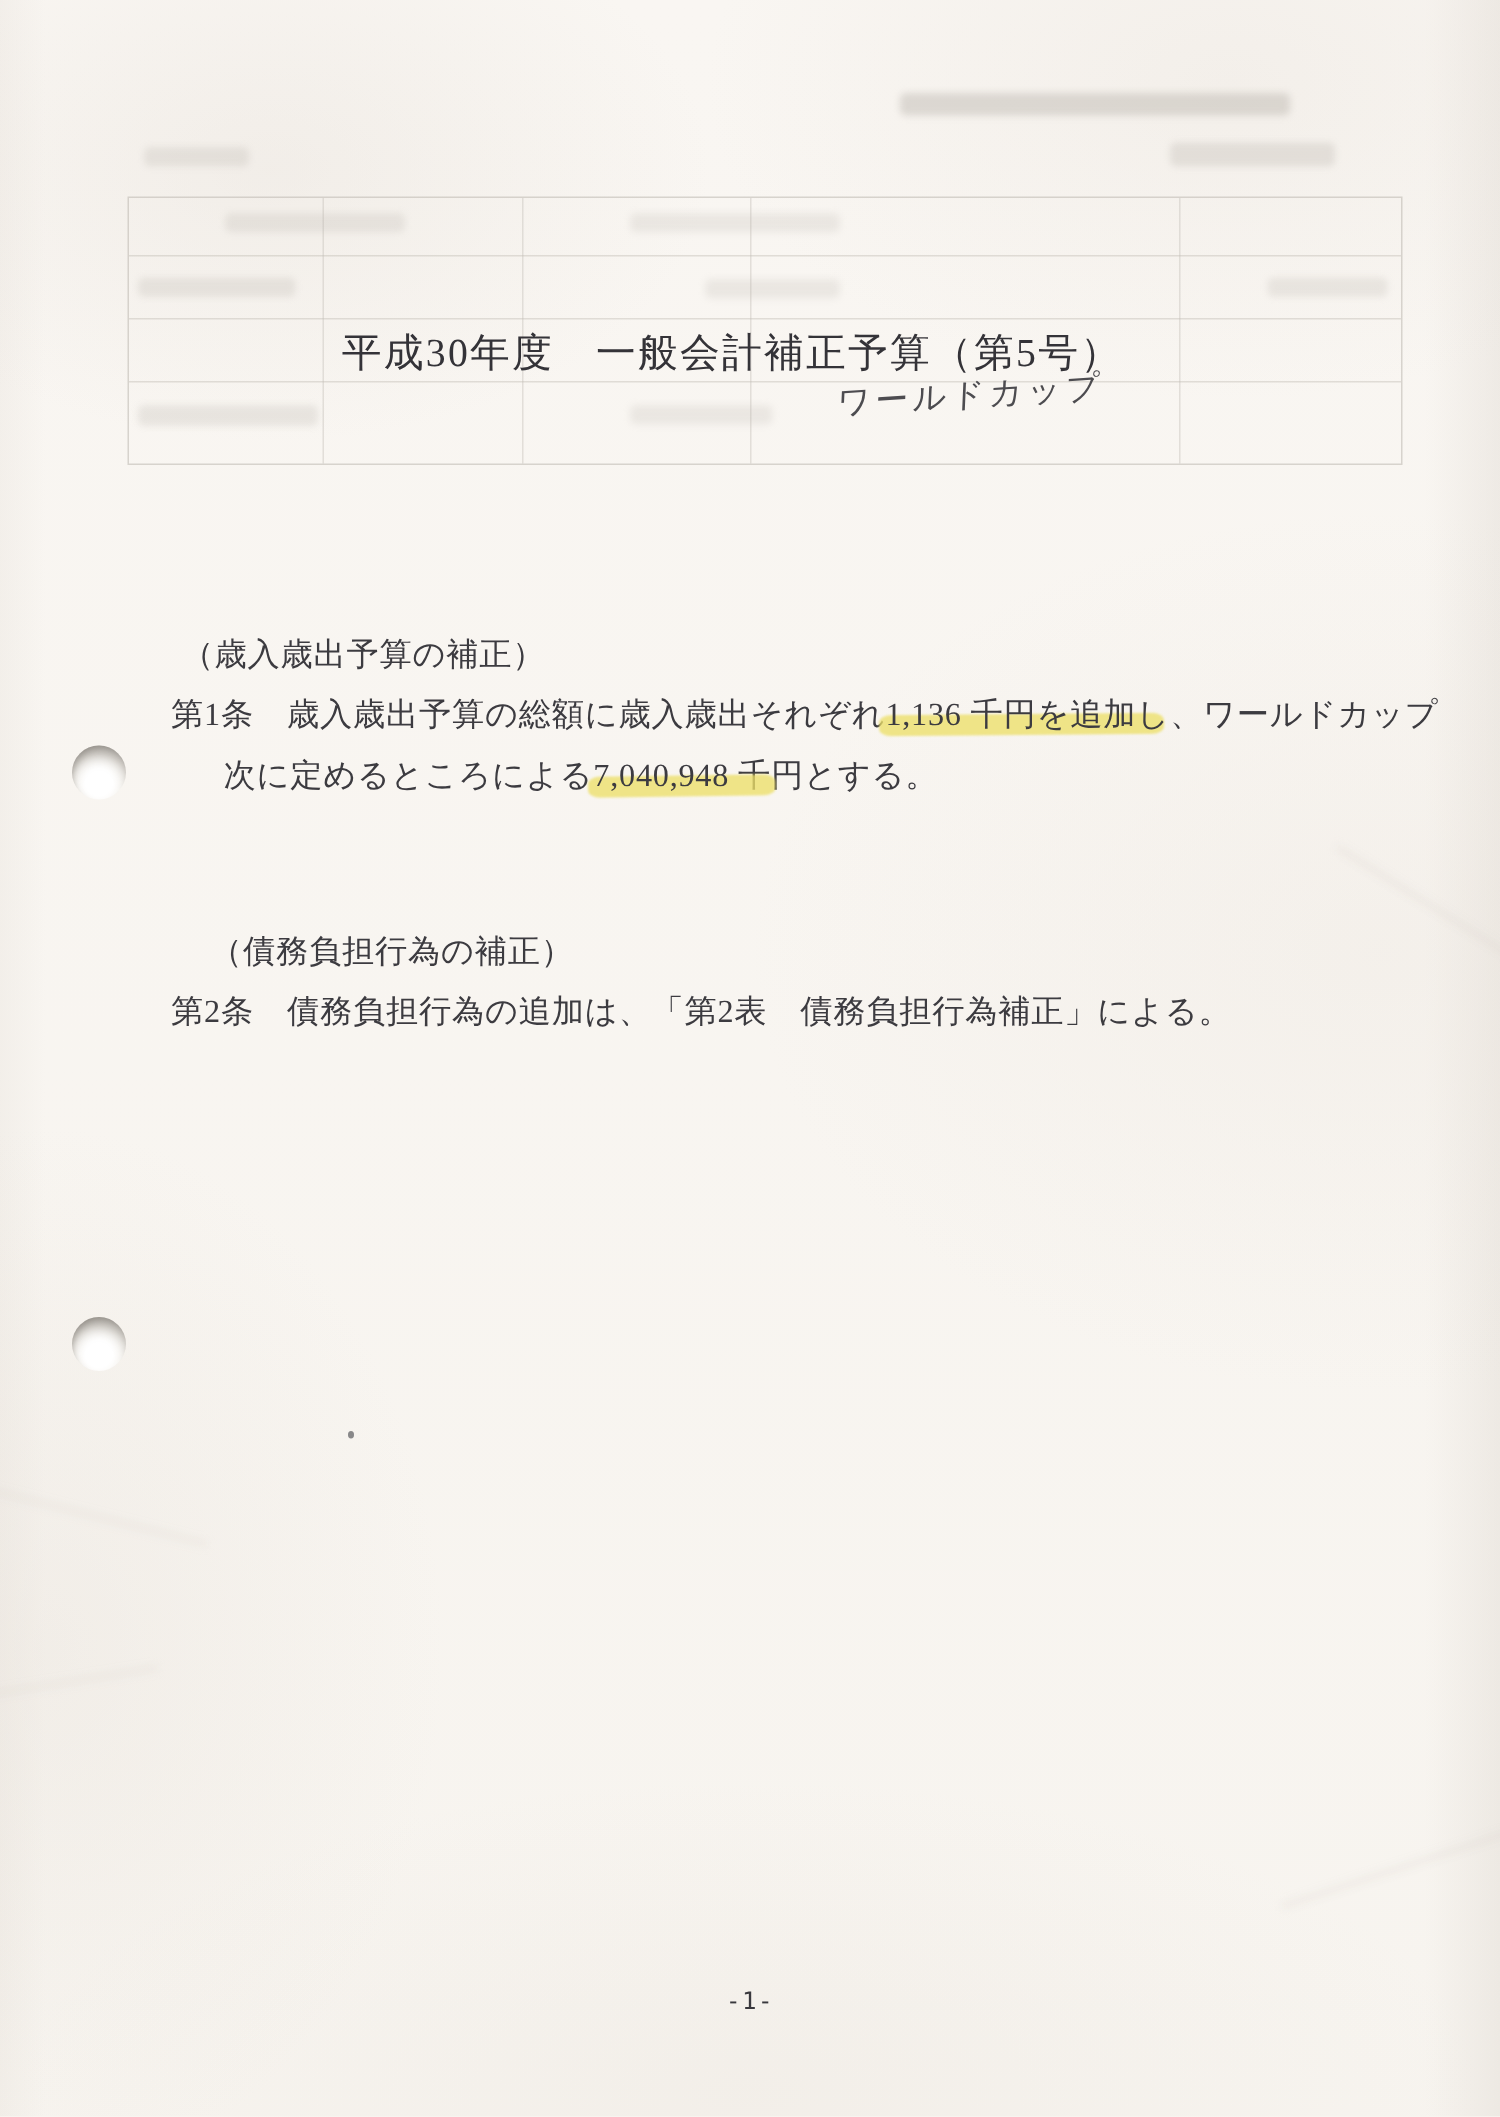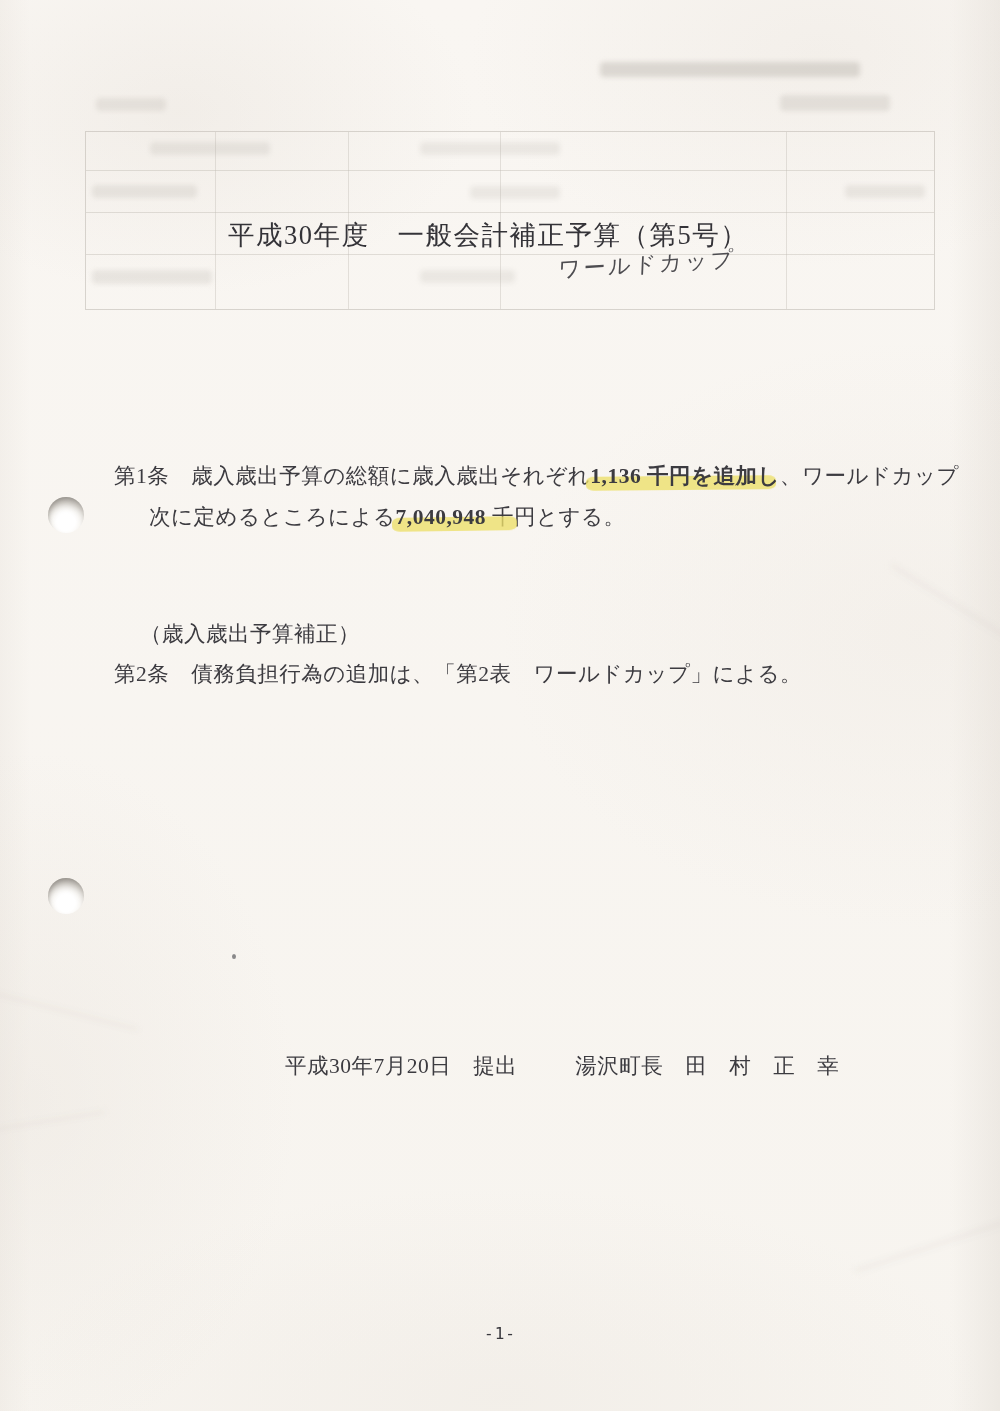--- a/index.html
+++ b/index.html
@@ -57,21 +57,21 @@
     left:558px;top:256px;
     font-family:"DejaVu Sans","Liberation Sans",sans-serif;
     font-size:22px;color:#4d4c50;letter-spacing:3px;
     transform:rotate(-3.5deg) skewX(-6deg);transform-origin:left center;
   }
   .pagenum{left:0;top:1320px;width:1000px;text-align:center;
     font-family:"DejaVu Sans Mono","Liberation Mono",monospace;
     font-size:16px;letter-spacing:1px;color:#39383d;}
 
   
-  .hl{position:relative;z-index:1;font-weight:bold;}
+  .hl{position:relative;z-index:1;}
   .hl::after{
     content:"";position:absolute;z-index:-1;
     top:12px;height:14px;border-radius:8px/5px;
     background:#ede06a;opacity:.78;filter:blur(.7px);
   }
   .hl1::after{left:-4px;right:4px;transform:rotate(-.5deg);}
   .hl2::after{left:-4px;right:-30px;transform:rotate(-.8deg);}
 
   .date-line .gap{display:inline-block;width:58px;}
 </style>
@@ -108,28 +108,28 @@
 <div class="hole h2"></div>
 <div class="speck" style="left:232px;top:954px"></div>
 
 <div class="page">
 
   <div class="line title">平成30年度　一般会計補正予算（第5号）</div>
 
   <div class="line handwritten">ワールドカップ</div>
 
 
+  <div class="line" style="left:121px;top:423px">（歳入歳出予算の補正）</div>
 
   <div class="line" style="left:114px;top:463px;z-index:1"><span>第1条　歳入歳出予算の総額に歳入歳出それぞれ</span><span class="hl hl1">1,136 千円を追加し</span><span>、ワールドカップ</span></div>
 
   <div class="line" style="left:149px;top:504px;z-index:1"><span>次に定めるところによる</span><span class="hl hl2">7,040,948</span><span> 千円とする。</span></div>
 
 
 
-  <div class="line" style="left:140px;top:621px">（歳入歳出予算補正）</div>
+  <div class="line" style="left:140px;top:621px">（債務負担行為の補正）</div>
 
-  <div class="line" style="left:114px;top:661px">第2条　債務負担行為の追加は、「第2表　ワールドカップ」による。</div>
+  <div class="line" style="left:114px;top:661px">第2条　債務負担行為の追加は、「第2表　債務負担行為補正」による。</div>
 
-  <div class="line date-line" style="left:285px;top:1053px"><span>平成30年7月20日　提出</span><span class="gap"></span><span>湯沢町長　田　村　正　幸</span></div>
 
   <div class="line pagenum">-1-</div>
 
 </div>
 
 </body></html>

